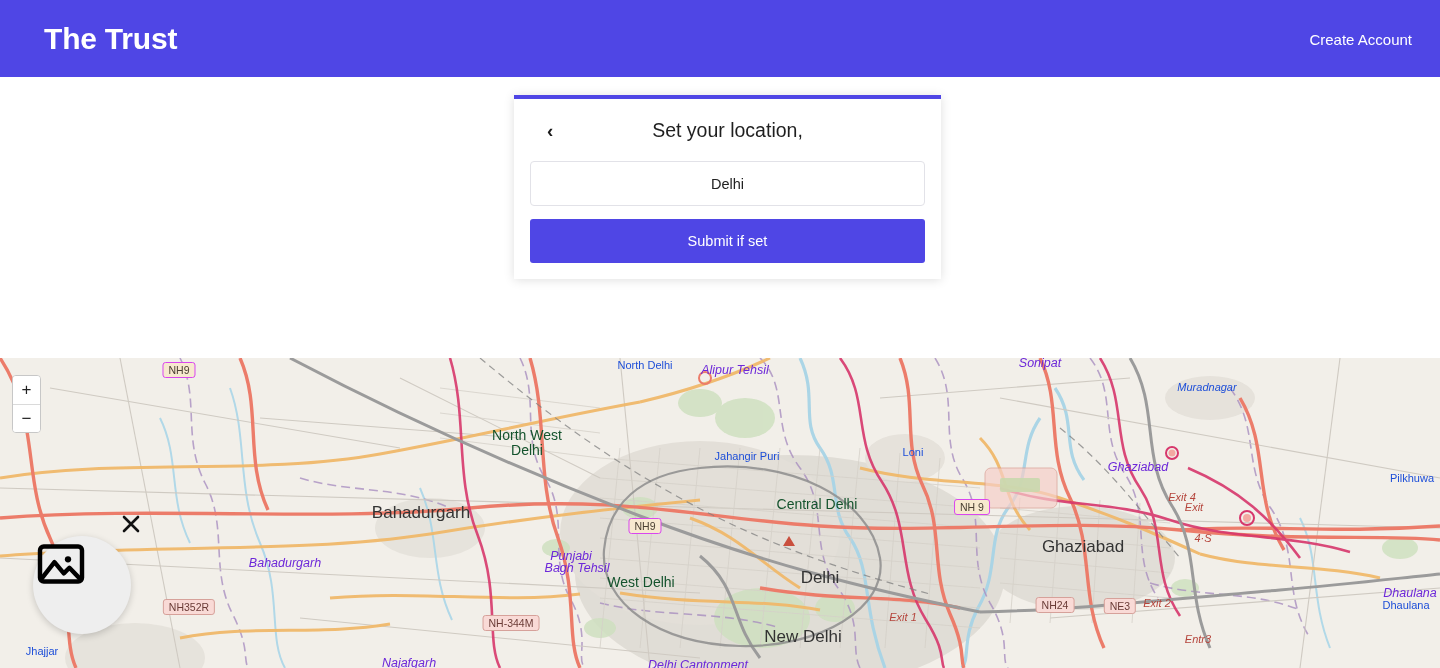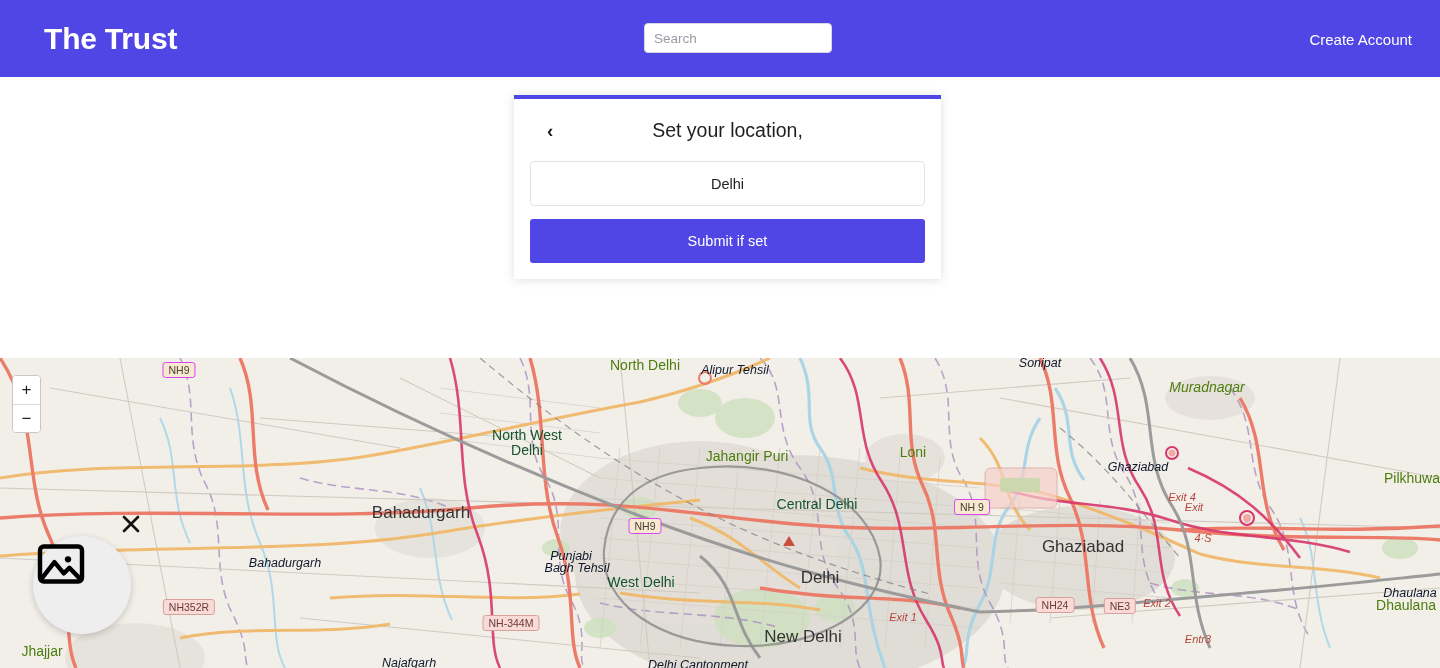--- a/index.html
+++ b/index.html
@@ -121,22 +121,22 @@
 
   
   .mlabel {
     position: absolute;
     font-family: "Liberation Sans", sans-serif;
     white-space: nowrap;
     pointer-events: none;
     transform: translate(-50%, -50%);
   }
   .mlabel.city   { color: #333333; font-size: 17px; }
-  .mlabel.town   { color: #4d7c0f; font-size: 14px; }
-  .mlabel.region { color: #0f172a; font-size: 12.5px; font-style: italic; }
+  .mlabel.town   { color: #1d4ed8; font-size: 11px; }
+  .mlabel.region { color: #6d28d9; font-size: 12.5px; font-style: italic; }
   .mlabel.region-big { color: #14532d; font-size: 14px; }
   .mlabel.exit   { color: #b5453c; font-size: 11px; font-style: italic; }
 
   .shield {
     position: absolute;
     transform: translate(-50%, -50%);
     background: #f7e9cf;
     border: 1px solid #d946ef;
     border-radius: 3px;
     color: #4a4033;
@@ -195,21 +195,20 @@
     width: 24px; height: 24px;
     z-index: 35;
     cursor: pointer;
   }
 </style>
 </head>
 <body>
 
 <div class="header">
   <div class="brand">The Trust</div>
-  <input class="search-input" type="text" placeholder="Search" style="">
   <a class="create-account" href="#">Create Account</a>
 </div>
 
 <div class="card">
   <div class="card-header">
     <span class="back-chevron">‹</span>
     <span class="card-title">Set your location,</span>
   </div>
 
   <input class="location-field" type="text" value="Delhi" style="">

